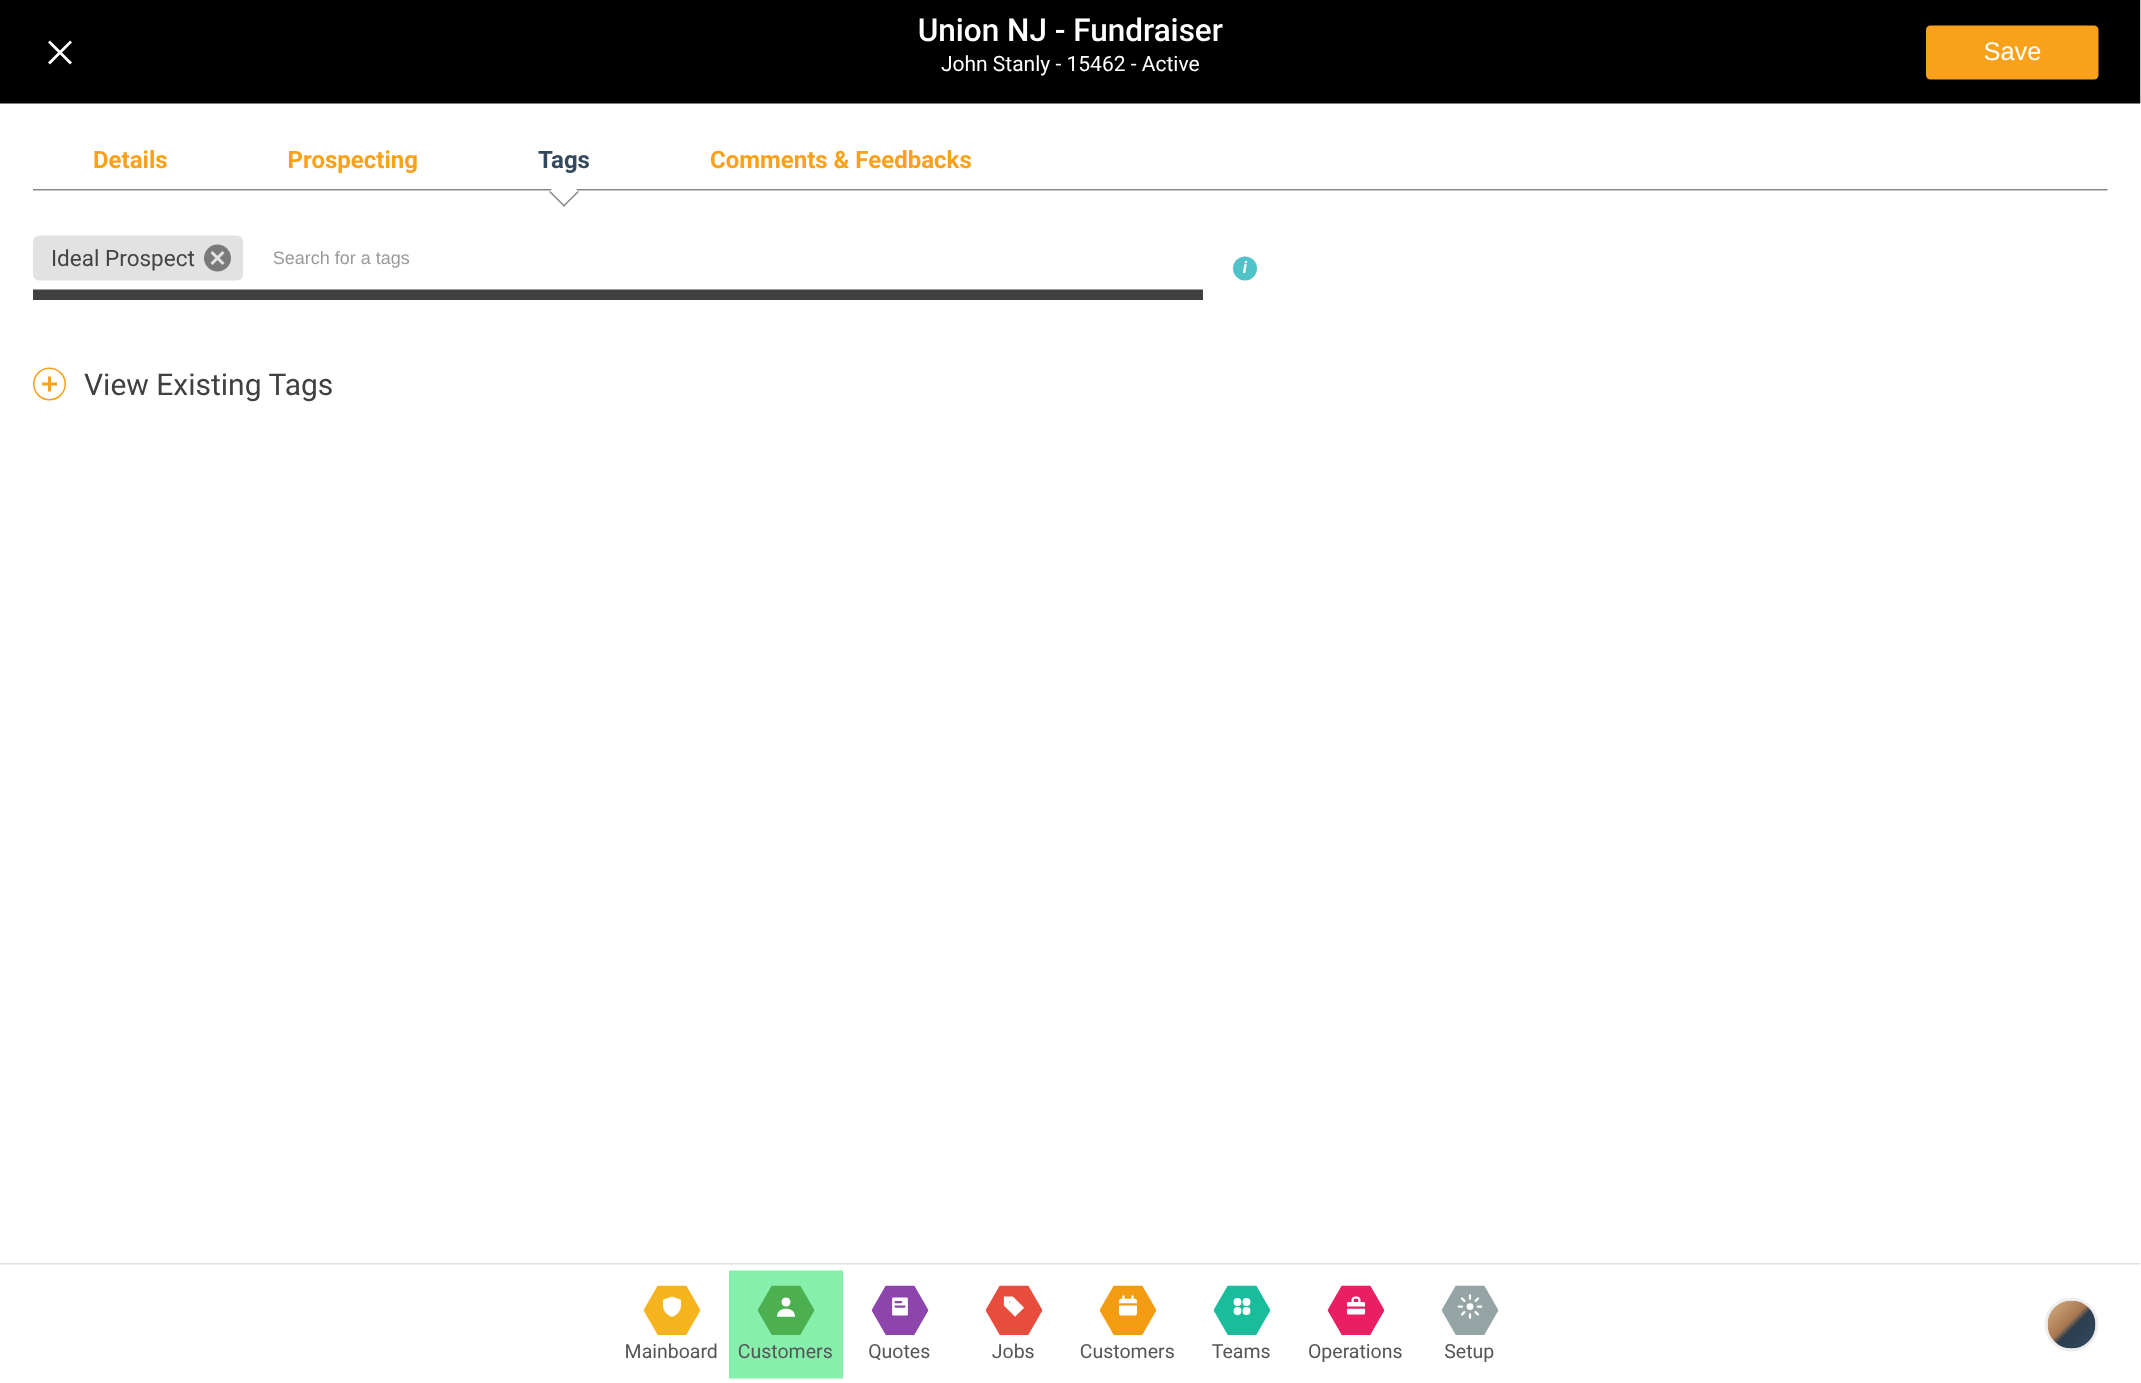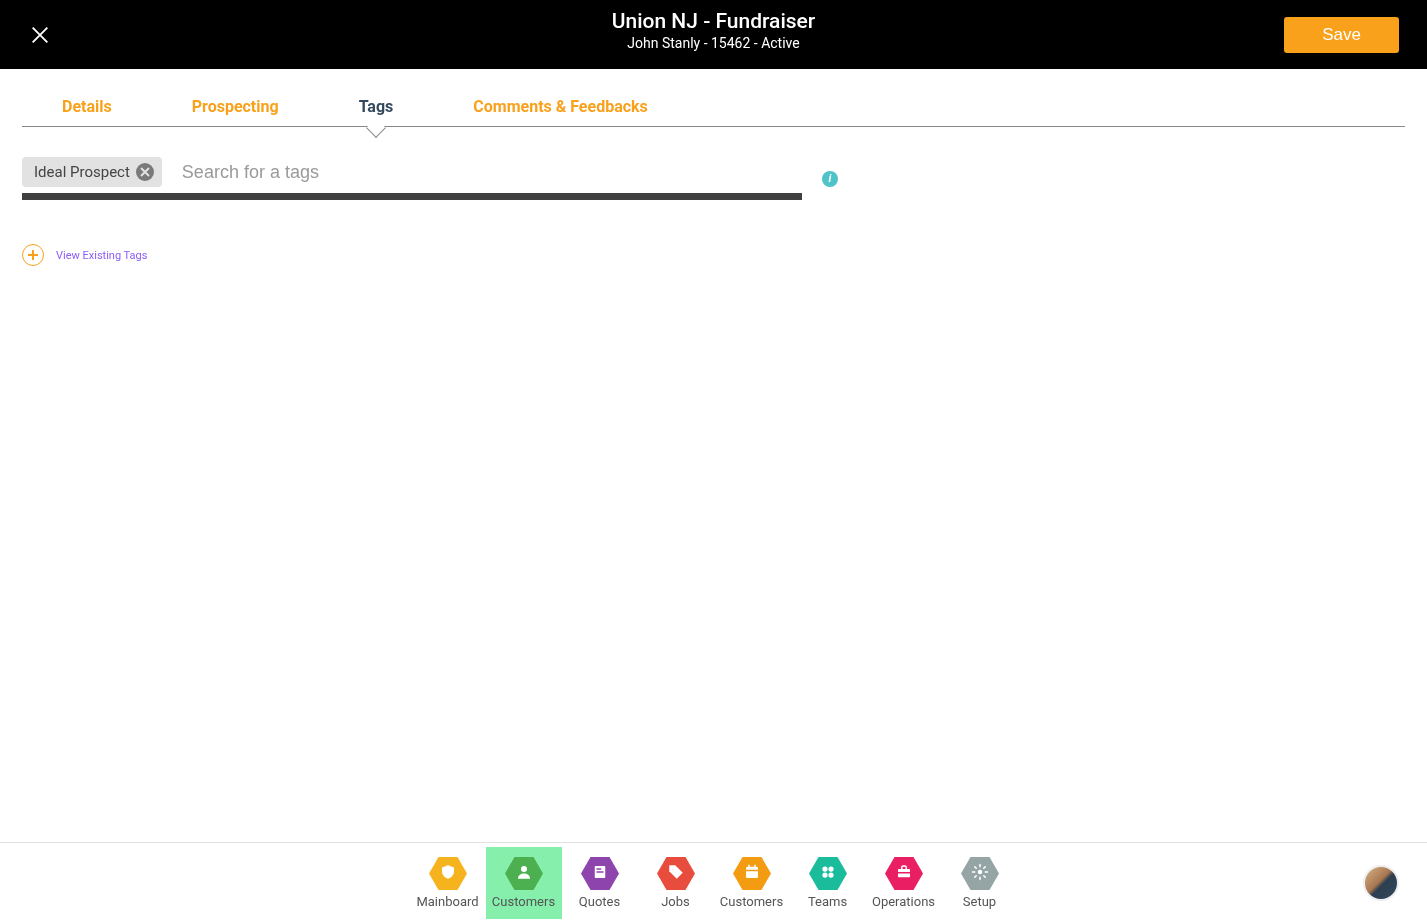--- a/index.html
+++ b/index.html
@@ -104,21 +104,21 @@
     border-radius: 50%;
     background: #7a7a7a;
     color: #e2e2e2;
     display: flex; align-items: center; justify-content: center;
     font-size: 12px; line-height: 1;
     cursor: pointer;
   }
   .tag-search {
     border: none;
     outline: none;
-    font-size: 18px;
+    font-size: 12px;
     color: #7f1d1d;
     flex: 1;
     padding: 4px 2px;
   }
   .tag-search::placeholder { color: #9a9a9a; }
   .info-icon {
     width: 16px; height: 16px;
     border-radius: 50%;
     background: #4fc3c7;
     color: #fff;
@@ -136,22 +136,22 @@
     cursor: pointer;
   }
   .plus-circle {
     width: 22px; height: 22px;
     border: 1.5px solid #f9a11b;
     border-radius: 50%;
     display: flex; align-items: center; justify-content: center;
   }
   .plus-circle svg { width: 12px; height: 12px; stroke: #f9a11b; stroke-width: 2; }
   .view-existing-label {
-    color: #8b5cf6;
-    font-size: 11px;
+    color: #404040;
+    font-size: 20px;
   }
 
   
   .bottom-nav {
     border-top: 1px solid #e0e0e0;
     height: 80px;
     display: flex;
     align-items: center;
     justify-content: center;
     gap: 0;

